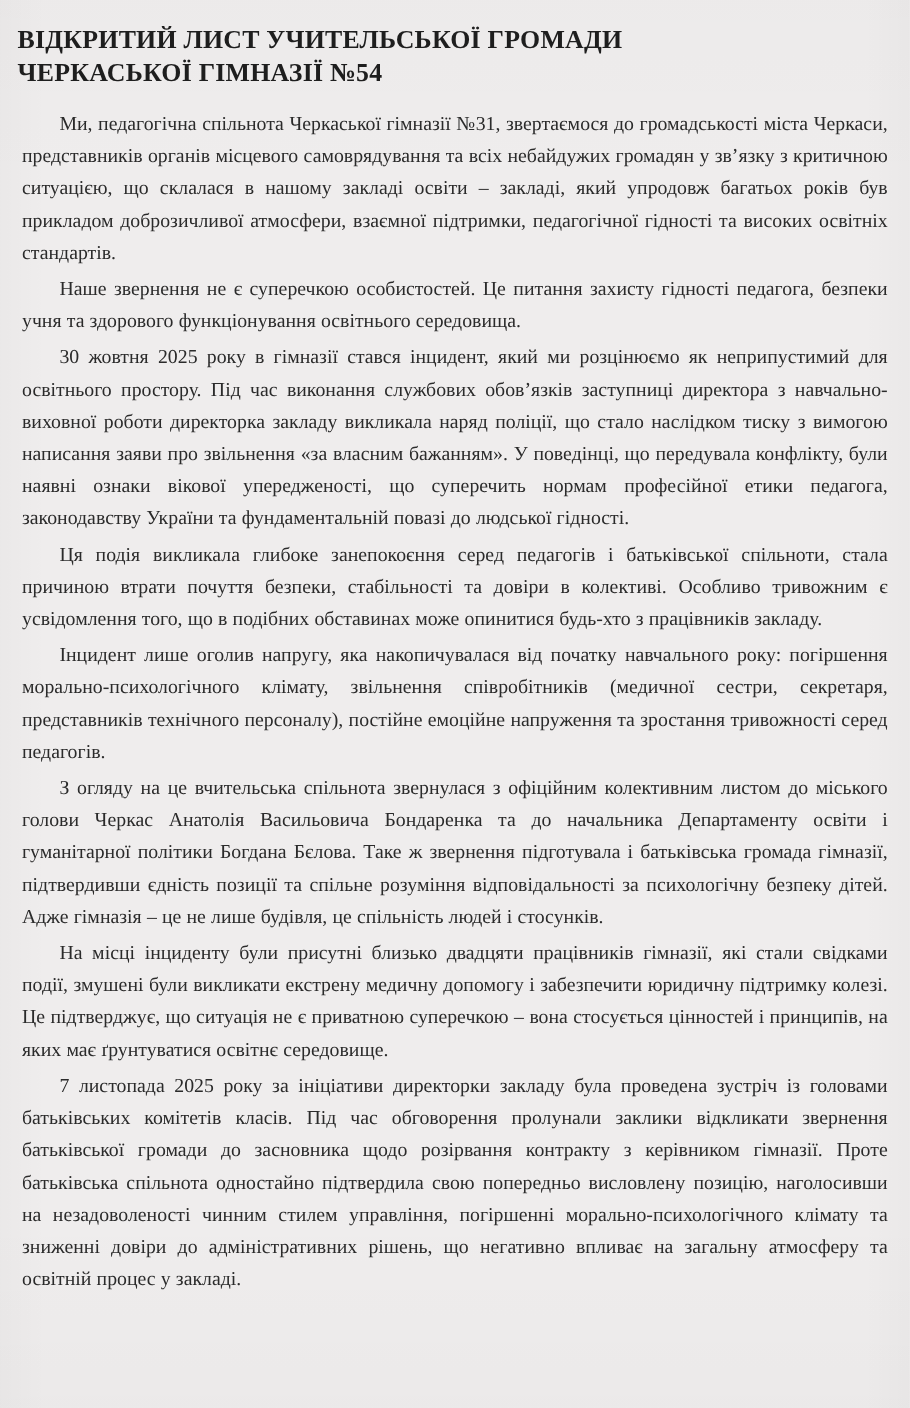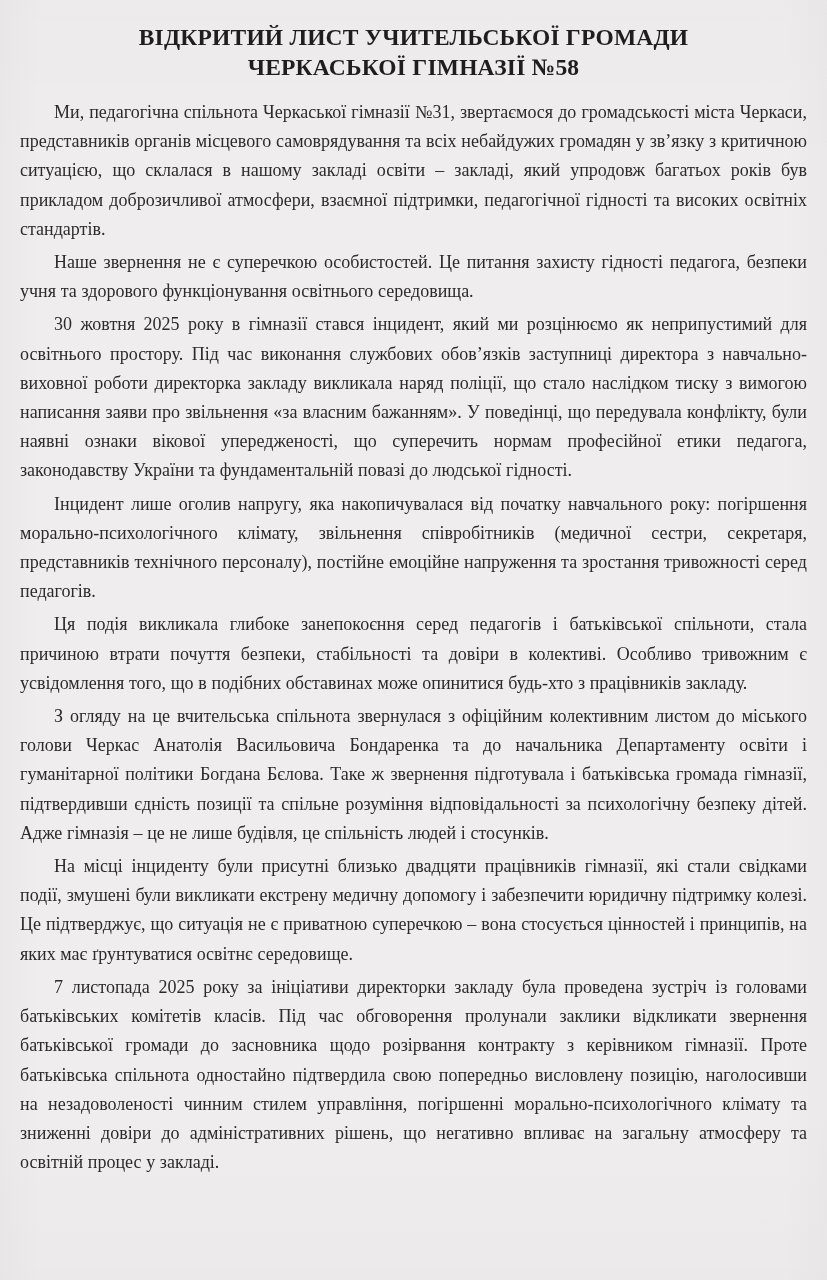--- a/index.html
+++ b/index.html
@@ -23,21 +23,21 @@
     box-sizing: border-box;
     padding: 0 16px;
     background:
       linear-gradient(180deg, rgba(0,0,0,0.012) 0%, rgba(0,0,0,0) 14%, rgba(0,0,0,0) 86%, rgba(0,0,0,0.015) 100%),
       linear-gradient(90deg, rgba(0,0,0,0.02) 0%, rgba(0,0,0,0) 5%, rgba(0,0,0,0) 95%, rgba(0,0,0,0.02) 100%),
       #efeded;
   }
   .doc-title {
     margin: 0;
     padding-top: 22px;
-    text-align: center;
+    text-align: left;
     font-weight: bold;
     font-size: 23.5px;
     line-height: 30px;
     letter-spacing: 0.2px;
     color: #1e1e1e;
     text-rendering: optimizeLegibility;
   }
   .doc-title .tline {
     display: block;
   }
@@ -57,27 +57,27 @@
     word-spacing: 0.2px;
   }
 </style>
 </head>
 <body>
 
 <div class="page">
 
   <h1 class="doc-title">
     <span class="tline">ВІДКРИТИЙ ЛИСТ УЧИТЕЛЬСЬКОЇ ГРОМАДИ</span>
-    <span class="tline">ЧЕРКАСЬКОЇ ГІМНАЗІЇ №58</span>
+    <span class="tline">ЧЕРКАСЬКОЇ ГІМНАЗІЇ №54</span>
   </h1>
 
   <div class="body-copy">
     <p class="para">Ми, педагогічна спільнота Черкаської гімназії №31, звертаємося до громадськості міста Черкаси, представників органів місцевого самоврядування та всіх небайдужих громадян у зв’язку з критичною ситуацією, що склалася в нашому закладі освіти – закладі, який упродовж багатьох років був прикладом доброзичливої атмосфери, взаємної підтримки, педагогічної гідності та високих освітніх стандартів.</p>
     <p class="para">Наше звернення не є суперечкою особистостей. Це питання захисту гідності педагога, безпеки учня та здорового функціонування освітнього середовища.</p>
     <p class="para">30 жовтня 2025 року в гімназії стався інцидент, який ми розцінюємо як неприпустимий для освітнього простору. Під час виконання службових обов’язків заступниці директора з навчально-виховної роботи директорка закладу викликала наряд поліції, що стало наслідком тиску з вимогою написання заяви про звільнення «за власним бажанням». У поведінці, що передувала конфлікту, були наявні ознаки вікової упередженості, що суперечить нормам професійної етики педагога, законодавству України та фундаментальній повазі до людської гідності.</p>
+    <p class="para">Ця подія викликала глибоке занепокоєння серед педагогів і батьківської спільноти, стала причиною втрати почуття безпеки, стабільності та довіри в колективі. Особливо тривожним є усвідомлення того, що в подібних обставинах може опинитися будь-хто з працівників закладу.</p>
     <p class="para">Інцидент лише оголив напругу, яка накопичувалася від початку навчального року: погіршення морально-психологічного клімату, звільнення співробітників (медичної сестри, секретаря, представників технічного персоналу), постійне емоційне напруження та зростання тривожності серед педагогів.</p>
-    <p class="para">Ця подія викликала глибоке занепокоєння серед педагогів і батьківської спільноти, стала причиною втрати почуття безпеки, стабільності та довіри в колективі. Особливо тривожним є усвідомлення того, що в подібних обставинах може опинитися будь-хто з працівників закладу.</p>
     <p class="para">З огляду на це вчительська спільнота звернулася з офіційним колективним листом до міського голови Черкас Анатолія Васильовича Бондаренка та до начальника Департаменту освіти і гуманітарної політики Богдана Бєлова. Таке ж звернення підготувала і батьківська громада гімназії, підтвердивши єдність позиції та спільне розуміння відповідальності за психологічну безпеку дітей. Адже гімназія – це не лише будівля, це спільність людей і стосунків.</p>
     <p class="para">На місці інциденту були присутні близько двадцяти працівників гімназії, які стали свідками події, змушені були викликати екстрену медичну допомогу і забезпечити юридичну підтримку колезі. Це підтверджує, що ситуація не є приватною суперечкою – вона стосується цінностей і принципів, на яких має ґрунтуватися освітнє середовище.</p>
     <p class="para">7 листопада 2025 року за ініціативи директорки закладу була проведена зустріч із головами батьківських комітетів класів. Під час обговорення пролунали заклики відкликати звернення батьківської громади до засновника щодо розірвання контракту з керівником гімназії. Проте батьківська спільнота одностайно підтвердила свою попередньо висловлену позицію, наголосивши на незадоволеності чинним стилем управління, погіршенні морально-психологічного клімату та зниженні довіри до адміністративних рішень, що негативно впливає на загальну атмосферу та освітній процес у закладі.</p>
   </div>
 
 </div>
 
 </body></html>

